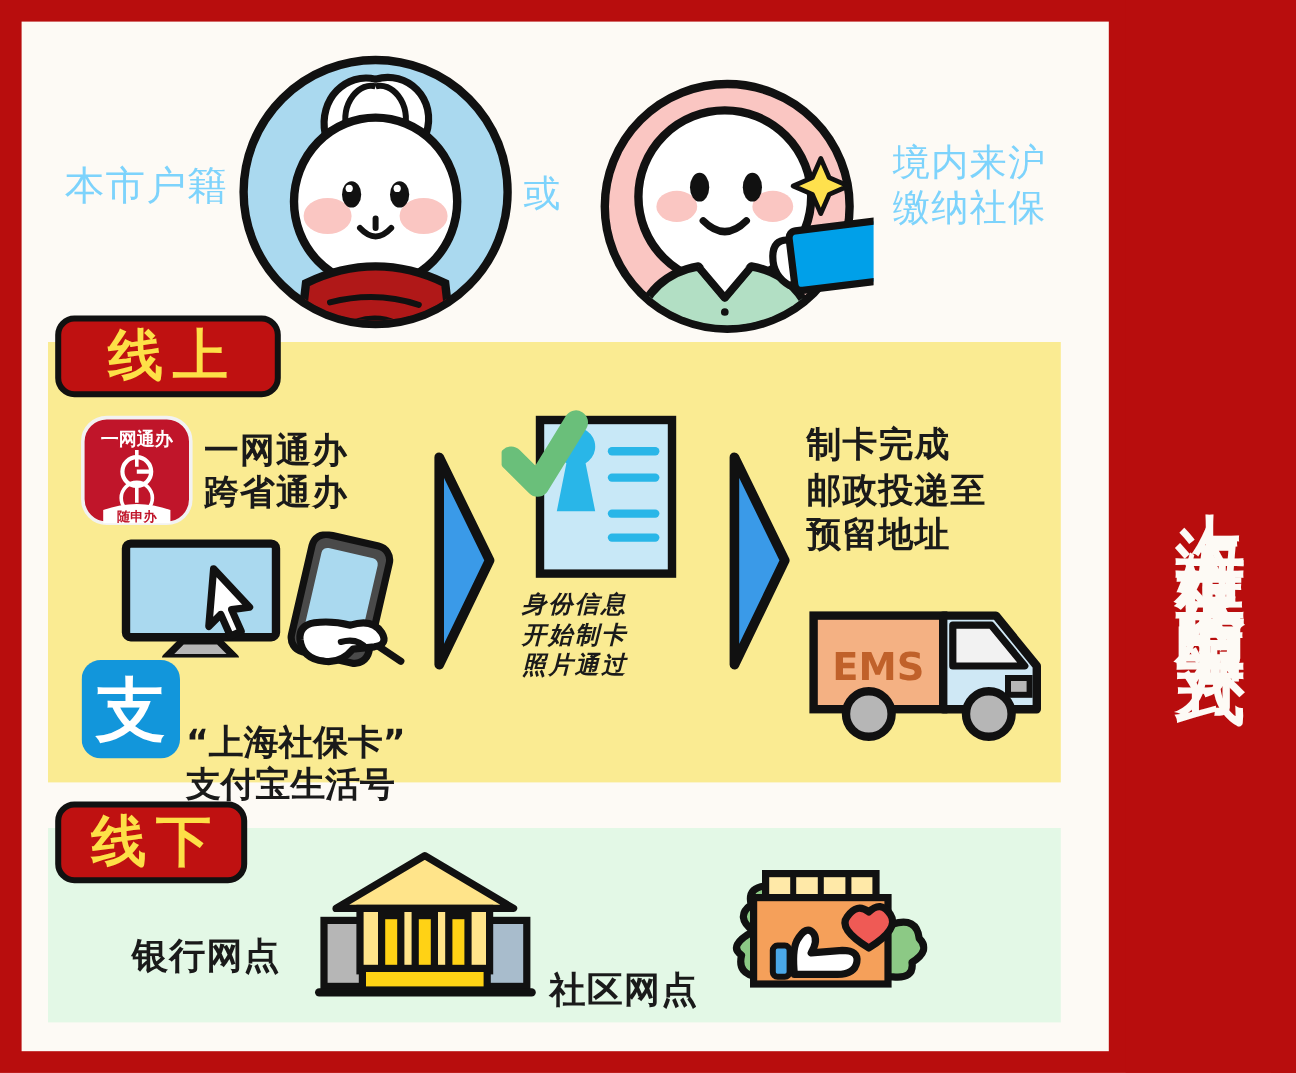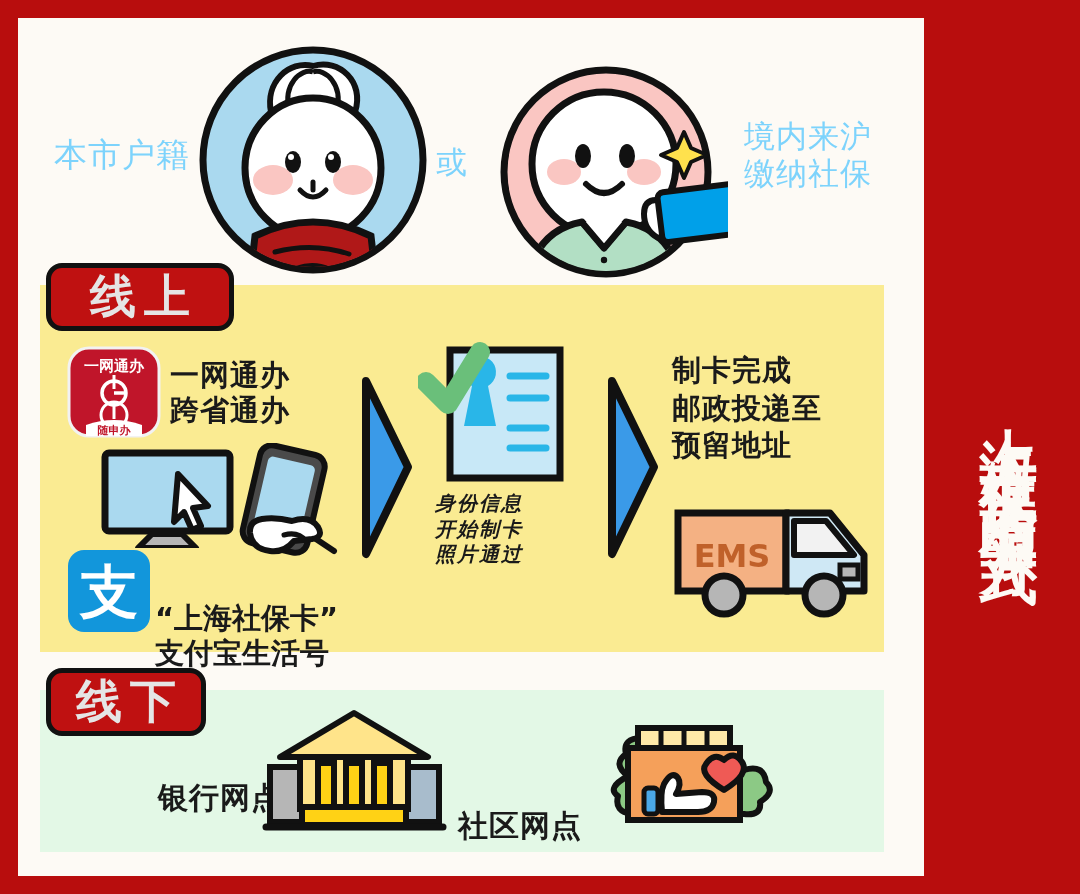--- a/index.html
+++ b/index.html
@@ -63,21 +63,21 @@
     position:absolute;left:726px;top:100px;
     font-size:31px;text-align:left;letter-spacing:1px;
   }
 
   
   .badge{
     position:absolute;
     background:#bf1111;
     border:5px solid #111;
     border-radius:16px;
-    color:#e5e5e5;
+    color:#fde047;
     font-weight:bold;
     font-size:46px;
     letter-spacing:8px;
     font-family:"DejaVu Sans","Liberation Sans",sans-serif;
     display:flex;align-items:center;justify-content:center;
     box-sizing:border-box;
     text-indent:8px;
   }
   #badge-online{left:46px;top:263px;width:188px;height:68px;}
   #badge-offline{left:46px;top:668px;width:160px;height:68px;}
@@ -99,21 +99,21 @@
   .blk{
     position:absolute;
     color:#1a1a1a;font-weight:bold;
     font-family:"DejaVu Sans","Liberation Sans",sans-serif;
     line-height:1.2;
   }
   #txt-ywtb{left:170px;top:358px;font-size:29px;letter-spacing:1px;}
   #txt-alipay{left:155px;top:557px;font-size:29px;letter-spacing:0px;margin-top:44px;}
   #txt-idinfo{left:435px;top:491px;font-size:20px;letter-spacing:2px;line-height:1.28;font-style:italic;}
   #txt-ems{left:672px;top:352px;font-size:29px;letter-spacing:1px;line-height:1.3;}
-  #txt-bank{left:110px;top:780px;font-size:30px;letter-spacing:1px;margin-left:48px;}
+  #txt-bank{left:110px;top:780px;font-size:30px;letter-spacing:1px;}
   #txt-community{left:458px;top:808px;font-size:30px;letter-spacing:1px;}
 
   .svg-abs{position:absolute;}
 </style>
 </head>
 <body>
 
 <div class="poster">
 
   <div class="canvas"></div>

